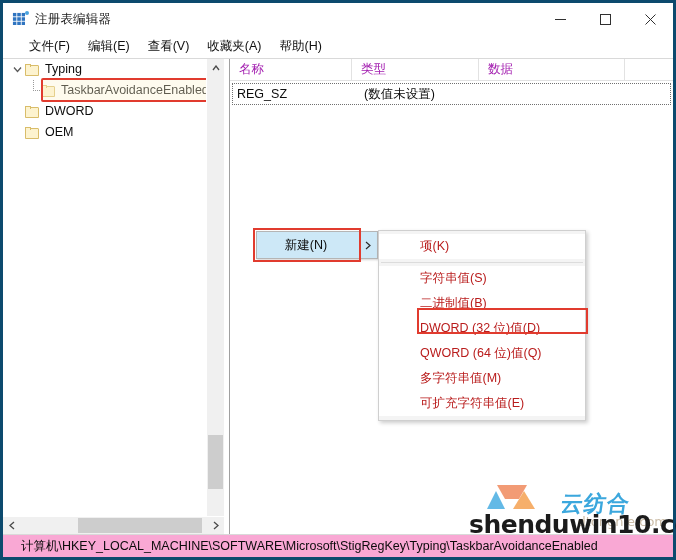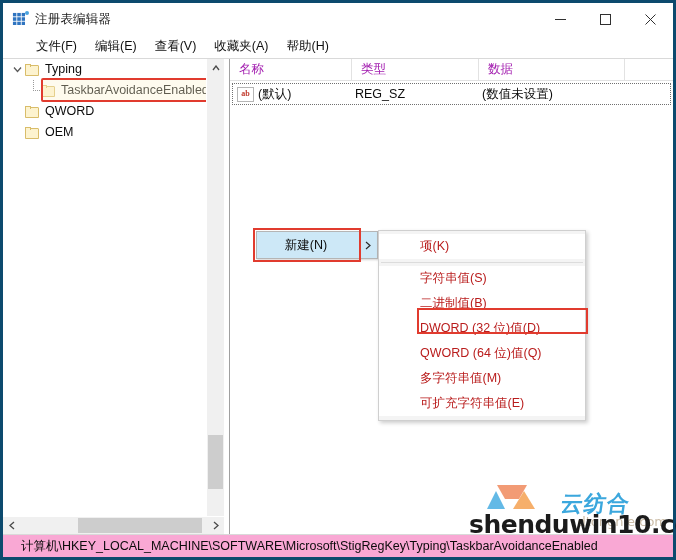--- a/index.html
+++ b/index.html
@@ -45,21 +45,21 @@
   .win-buttons{position:absolute;right:0;top:0;height:32px;display:flex;}
   .win-btn{
     width:45px;height:32px;display:flex;align-items:center;justify-content:center;
     font-size:12px;color:#303030;
   }
   .win-btn svg{display:block;}
   
   .menubar{
     height:23px;flex:0 0 23px;
     display:flex;align-items:flex-end;
-    padding-left:24px;background:#ffffff;
+    padding-left:17px;background:#ffffff;
   }
   .menubar .mi{
     font-size:12.5px;color:#101010;padding:2px 9px 3px 9px;
   }
   
   .content{
     flex:1 1 auto;display:flex;position:relative;
     border-top:1px solid #d9d9d9;
     background:#ffffff;
     overflow:hidden;
@@ -309,21 +309,21 @@
               <div class="dotline" style="height: 11px; top: 0px;"></div>
               <div class="dotline h"></div>
               <span class="chev"></span>
               <span class="folder"></span>
               <span class="tlabel">TaskbarAvoidanceEnabled</span>
             </div>
             <div class="redbox" style="left: 38px; top: 439px; width: 179px; height: 24px; background: rgba(253, 243, 207, 0.35);"></div>
             <div class="tnode lvl0" style="position: absolute; left: 0px; right: 0px; top: 462px;">
               <span class="chev"></span>
               <span class="folder"></span>
-              <span class="tlabel">QWORD</span>
+              <span class="tlabel">DWORD</span>
             </div>
             <div class="tnode lvl0" style="position: absolute; left: 0px; right: 0px; top: 483px;">
               <span class="chev"></span>
               <span class="folder"></span>
               <span class="tlabel">OEM</span>
             </div>
           </div>
 
         <div class="vsb">
           <div class="arrow up">
@@ -353,24 +353,20 @@
 
     <div class="list-pane">
       <div class="lv-head">
         <div class="col" style="width:122px;">名称</div>
         <div class="col" style="width:127px;">类型</div>
         <div class="col" style="width:146px;">数据</div>
         <div class="col" style="flex:1 1 auto;border-right:none;"></div>
       </div>
       <div class="lv-body">
         <div class="lv-row">
-          <div class="cell" style="width:118px;">
-            <span class="ab-icon">ab</span>
-            <span>(默认)</span>
-          </div>
           <div class="cell" style="width:127px;padding-left:4px;">REG_SZ</div>
           <div class="cell" style="flex:1 1 auto;padding-left:4px;">(数值未设置)</div>
         </div>
       </div>
     </div>
 
     <div class="ctx-parent">
       <div class="lbl">新建(N)</div>
       <div class="sub-arrow">
         <svg width="6" height="9" viewBox="0 0 6 9">

